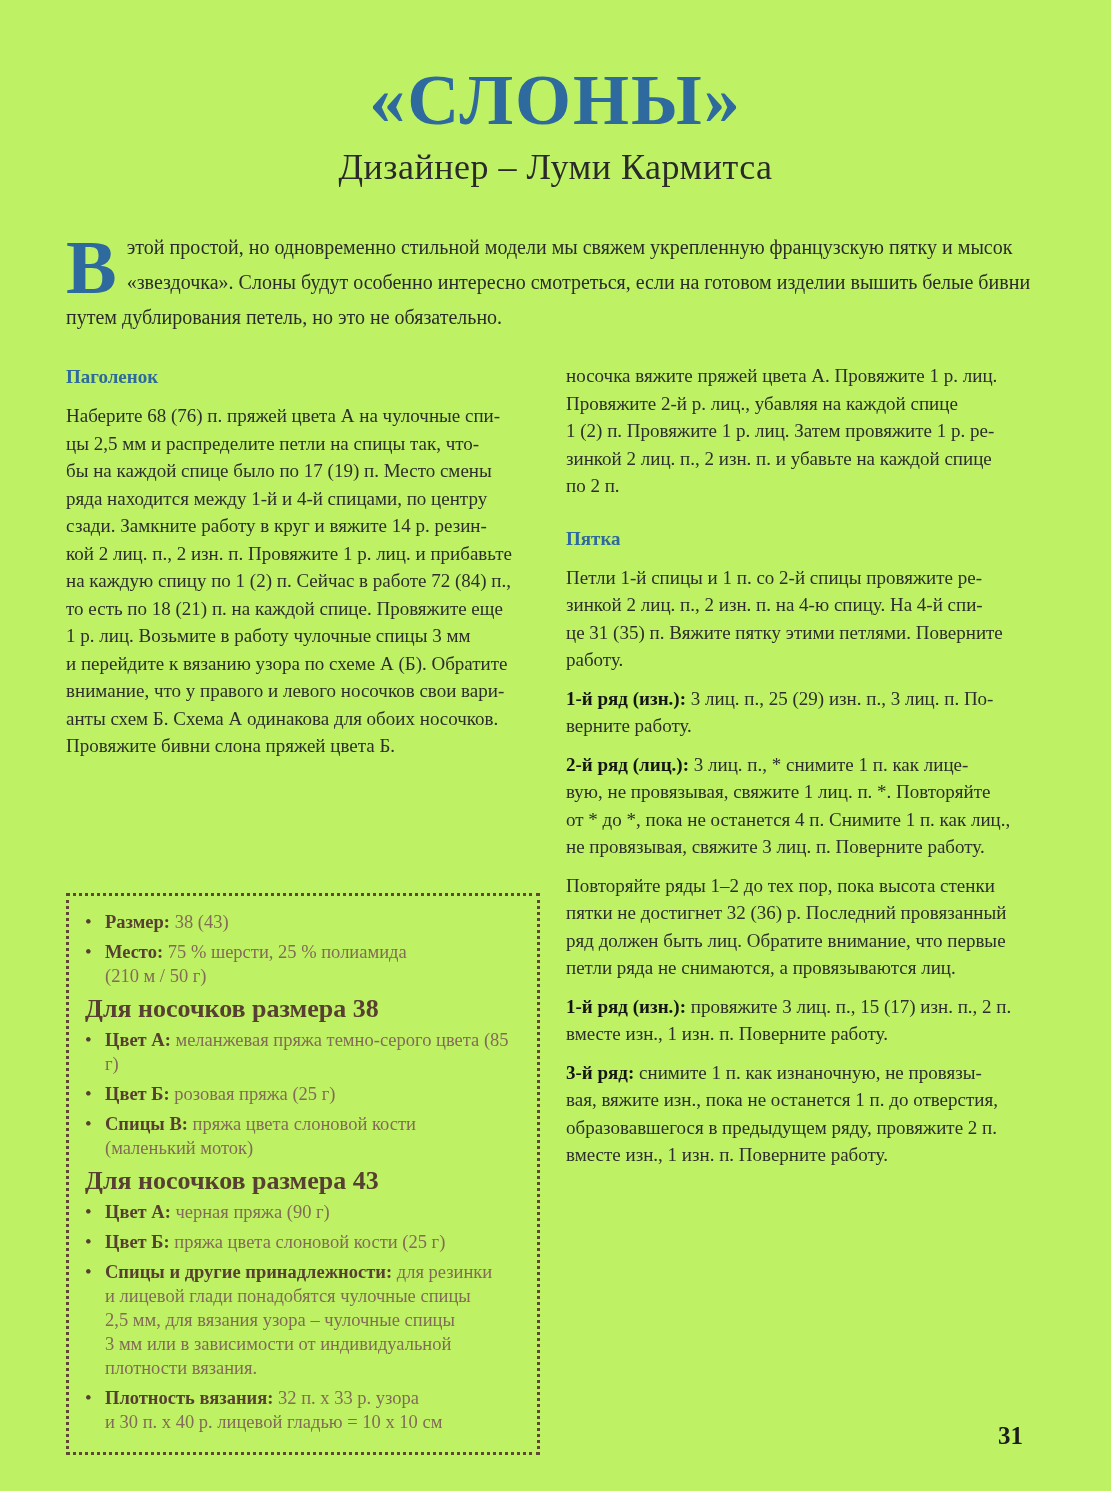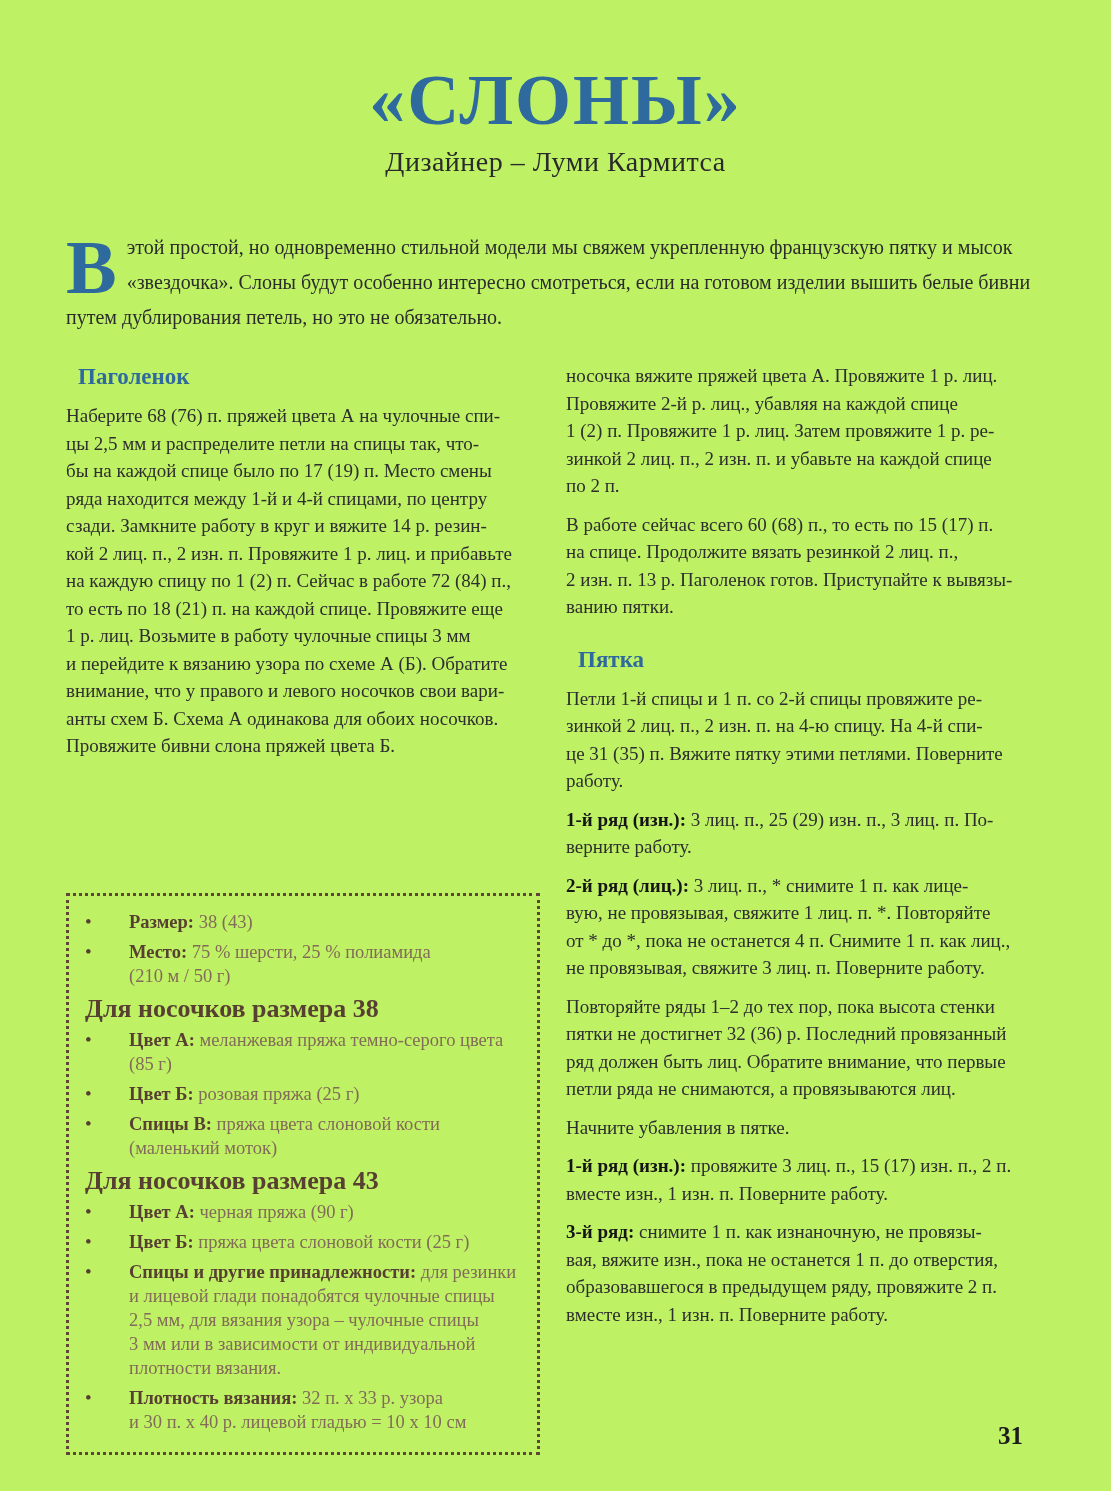--- a/index.html
+++ b/index.html
@@ -12,60 +12,60 @@
     color:#2e2e2e;
     overflow:hidden;
   }
   
   .header{position:absolute;top:64px;left:0;width:100%;text-align:center;}
   .title{
     font-size:72px;font-weight:bold;letter-spacing:2px;
     color:#2f6a9e;line-height:1.0;
   }
   .subtitle{
-    margin-top:10px;font-size:28px;color:#2a2a2a;letter-spacing:0.5px;
+    margin-top:10px;font-size:36px;color:#2a2a2a;letter-spacing:0.5px;
   }
   
   .intro{
     position:absolute;top:230px;left:66px;width:982px;
     font-size:20px;line-height:35px;color:#2b2b2b;
   }
   .dropcap{
     float:left;
     font-size:76px;line-height:62px;
     font-weight:bold;color:#2f6a9e;
     margin:6px 10px 0 0;
   }
   .intro-text{white-space:pre-line;}
   
   .col{position:absolute;top:362px;width:480px;font-size:19px;line-height:27.5px;}
   .col-left{left:66px;}
   .col-right{left:566px;}
   .section-heading{
-    font-size:23px;font-weight:bold;color:#2f6a9e;
-    line-height:30px;margin:0 0 10px 12px;
+    font-size:19px;font-weight:bold;color:#2f6a9e;
+    line-height:30px;margin:0 0 10px 0;
   }
   .section-heading.spaced{margin-top:24px;}
   .para{margin:0 0 11px 0;white-space:pre-line;}
   .para b{color:#141414;}
   
   .info-box{
     position:absolute;top:893px;left:66px;width:474px;
     box-sizing:border-box;
     border:3px dotted #5f4636;
     padding:14px 18px 12px 16px;
     color:#826b58;
     font-size:18.5px;line-height:24px;
   }
   .box-item{display:flex;margin:0 0 6px 0;}
   .box-bullet{
     color:#573f31;width:20px;flex:0 0 20px;
     font-size:19px;line-height:24px;
   }
-  .box-body{white-space:pre-line;flex:1;margin-left:24px;}
+  .box-body{white-space:pre-line;flex:1;}
   .box-body b{color:#573f31;}
   .box-heading{
     font-size:26px;font-weight:bold;color:#573f31;
     line-height:26px;margin:8px 0 6px 0;
   }
   
   .page-number{
     position:absolute;top:1422px;right:88px;
     font-size:25px;font-weight:bold;color:#1c1c1c;text-align:center;
   }
@@ -148,40 +148,35 @@
 и 30 п. х 40 р. лицевой гладью = 10 х 10 см</span></span>
     </div>
   </div>
 
   <div class="col col-right">
     <p class="para">носочка вяжите пряжей цвета А. Провяжите 1 р. лиц.
 Провяжите 2-й р. лиц., убавляя на каждой спице
 1 (2) п. Провяжите 1 р. лиц. Затем провяжите 1 р. ре-
 зинкой 2 лиц. п., 2 изн. п. и убавьте на каждой спице
 по 2 п.</p>
-    <p class="para">В работе сейчас всего 60 (68) п., то есть по 15 (17) п.
-на спице. Продолжите вязать резинкой 2 лиц. п.,
-2 изн. п. 13 р. Паголенок готов. Приступайте к вывязы-
-ванию пятки.</p>
     <div class="section-heading spaced">Пятка</div>
     <p class="para"><b></b><span>Петли 1-й спицы и 1 п. со 2-й спицы провяжите ре-
 зинкой 2 лиц. п., 2 изн. п. на 4-ю спицу. На 4-й спи-
 це 31 (35) п. Вяжите пятку этими петлями. Поверните
 работу.</span></p>
     <p class="para"><b>1-й ряд (изн.):</b><span> 3 лиц. п., 25 (29) изн. п., 3 лиц. п. По-
 верните работу.</span></p>
     <p class="para"><b>2-й ряд (лиц.):</b><span> 3 лиц. п., * снимите 1 п. как лице-
 вую, не провязывая, свяжите 1 лиц. п. *. Повторяйте
 от * до *, пока не останется 4 п. Снимите 1 п. как лиц.,
 не провязывая, свяжите 3 лиц. п. Поверните работу.</span></p>
     <p class="para"><b></b><span>Повторяйте ряды 1–2 до тех пор, пока высота стенки
 пятки не достигнет 32 (36) р. Последний провязанный
 ряд должен быть лиц. Обратите внимание, что первые
 петли ряда не снимаются, а провязываются лиц.</span></p>
-    <p class="para"><b></b><span>Начните убавления в пятке.</span></p>
     <p class="para"><b>1-й ряд (изн.):</b><span> провяжите 3 лиц. п., 15 (17) изн. п., 2 п.
 вместе изн., 1 изн. п. Поверните работу.</span></p>
     <p class="para"><b>3-й ряд:</b><span> снимите 1 п. как изнаночную, не провязы-
 вая, вяжите изн., пока не останется 1 п. до отверстия,
 образовавшегося в предыдущем ряду, провяжите 2 п.
 вместе изн., 1 изн. п. Поверните работу.</span></p>
   </div>
 
   <div class="page-number">31</div>
 

